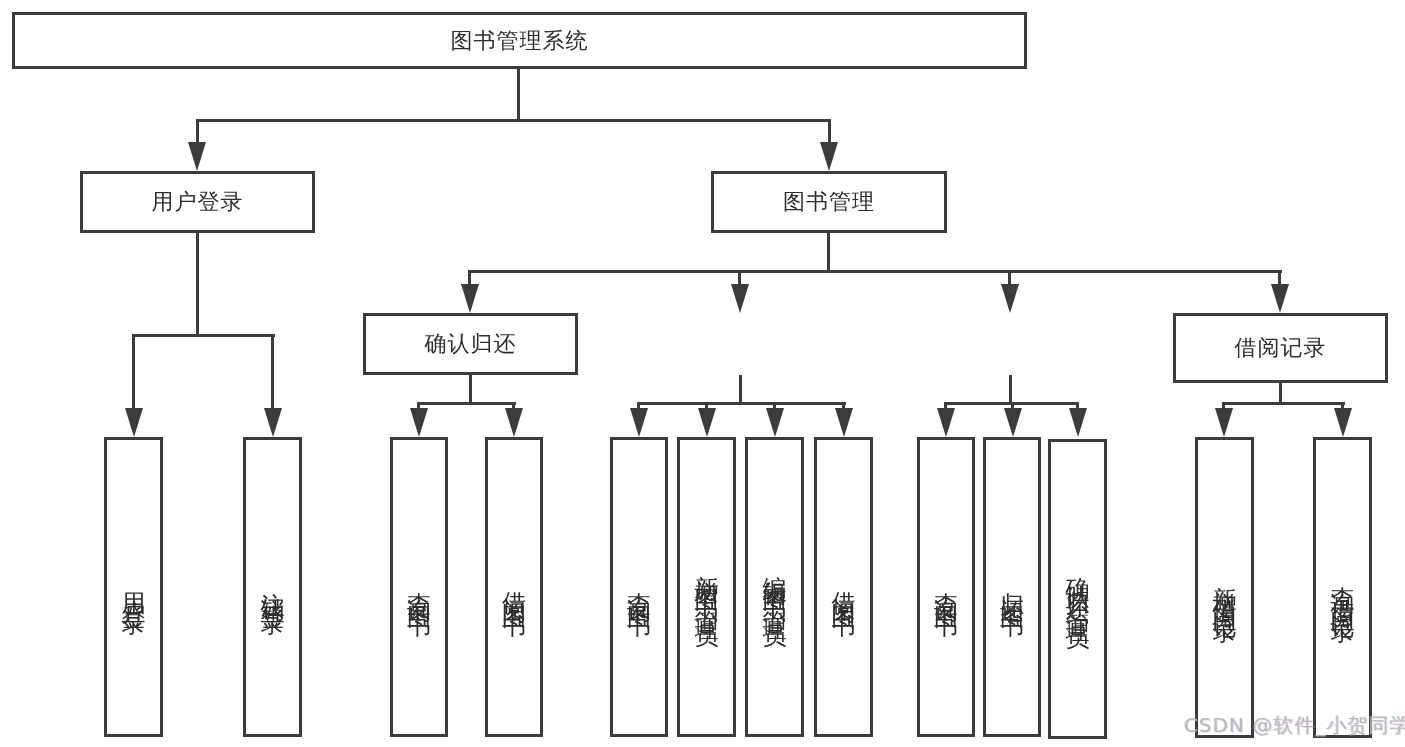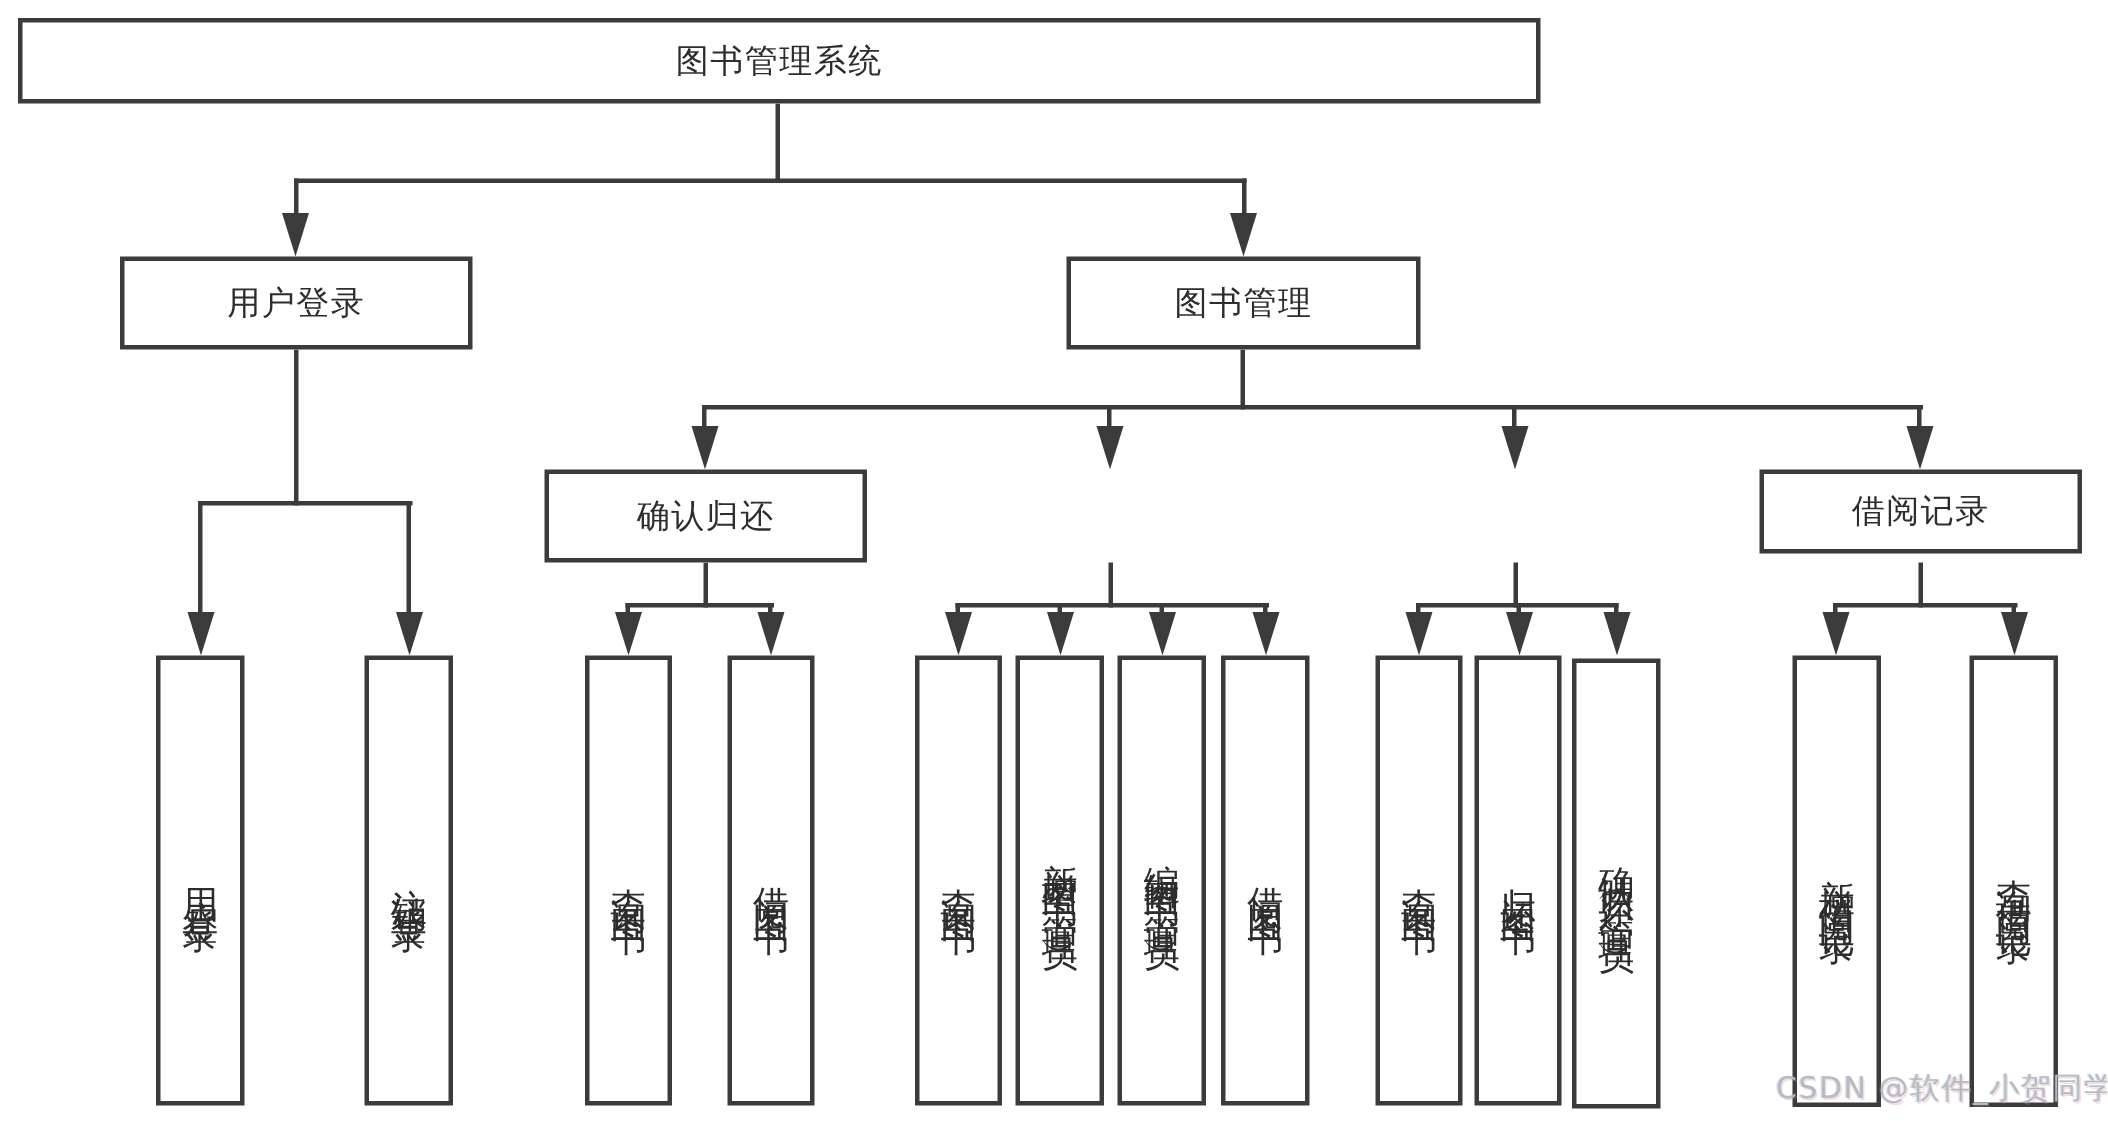--- a/index.html
+++ b/index.html
@@ -90,21 +90,21 @@
   <div class="vl" style="left:468px;top:270px;height:17px"></div>
   <div class="ah" style="left:461px;top:284px"></div>
   <div class="vl" style="left:738px;top:270px;height:17px"></div>
   <div class="ah" style="left:731px;top:284px"></div>
   <div class="vl" style="left:1008px;top:270px;height:17px"></div>
   <div class="ah" style="left:1001px;top:284px"></div>
   <div class="vl" style="left:1278px;top:270px;height:17px"></div>
   <div class="ah" style="left:1271px;top:284px"></div>
 
   <div class="box" style="left:363px;top:313px;width:215px;height:62px">确认归还</div>
-  <div class="box" style="left:1173px;top:313px;width:215px;height:56px">借阅记录</div>
+  <div class="box" style="left:1173px;top:313px;width:215px;height:70px">借阅记录</div>
 
   <div class="vl" style="left:469px;top:375px;height:30px"></div>
   <div class="hl" style="left:417px;top:402px;width:99px"></div>
   <div class="vl" style="left:417px;top:402px;height:9px"></div>
   <div class="ah" style="left:410px;top:408px"></div>
   <div class="vl" style="left:512px;top:402px;height:9px"></div>
   <div class="ah" style="left:505px;top:408px"></div>
 
   <div class="vl" style="left:739px;top:375px;height:30px"></div>
   <div class="hl" style="left:637px;top:402px;width:209px"></div>

